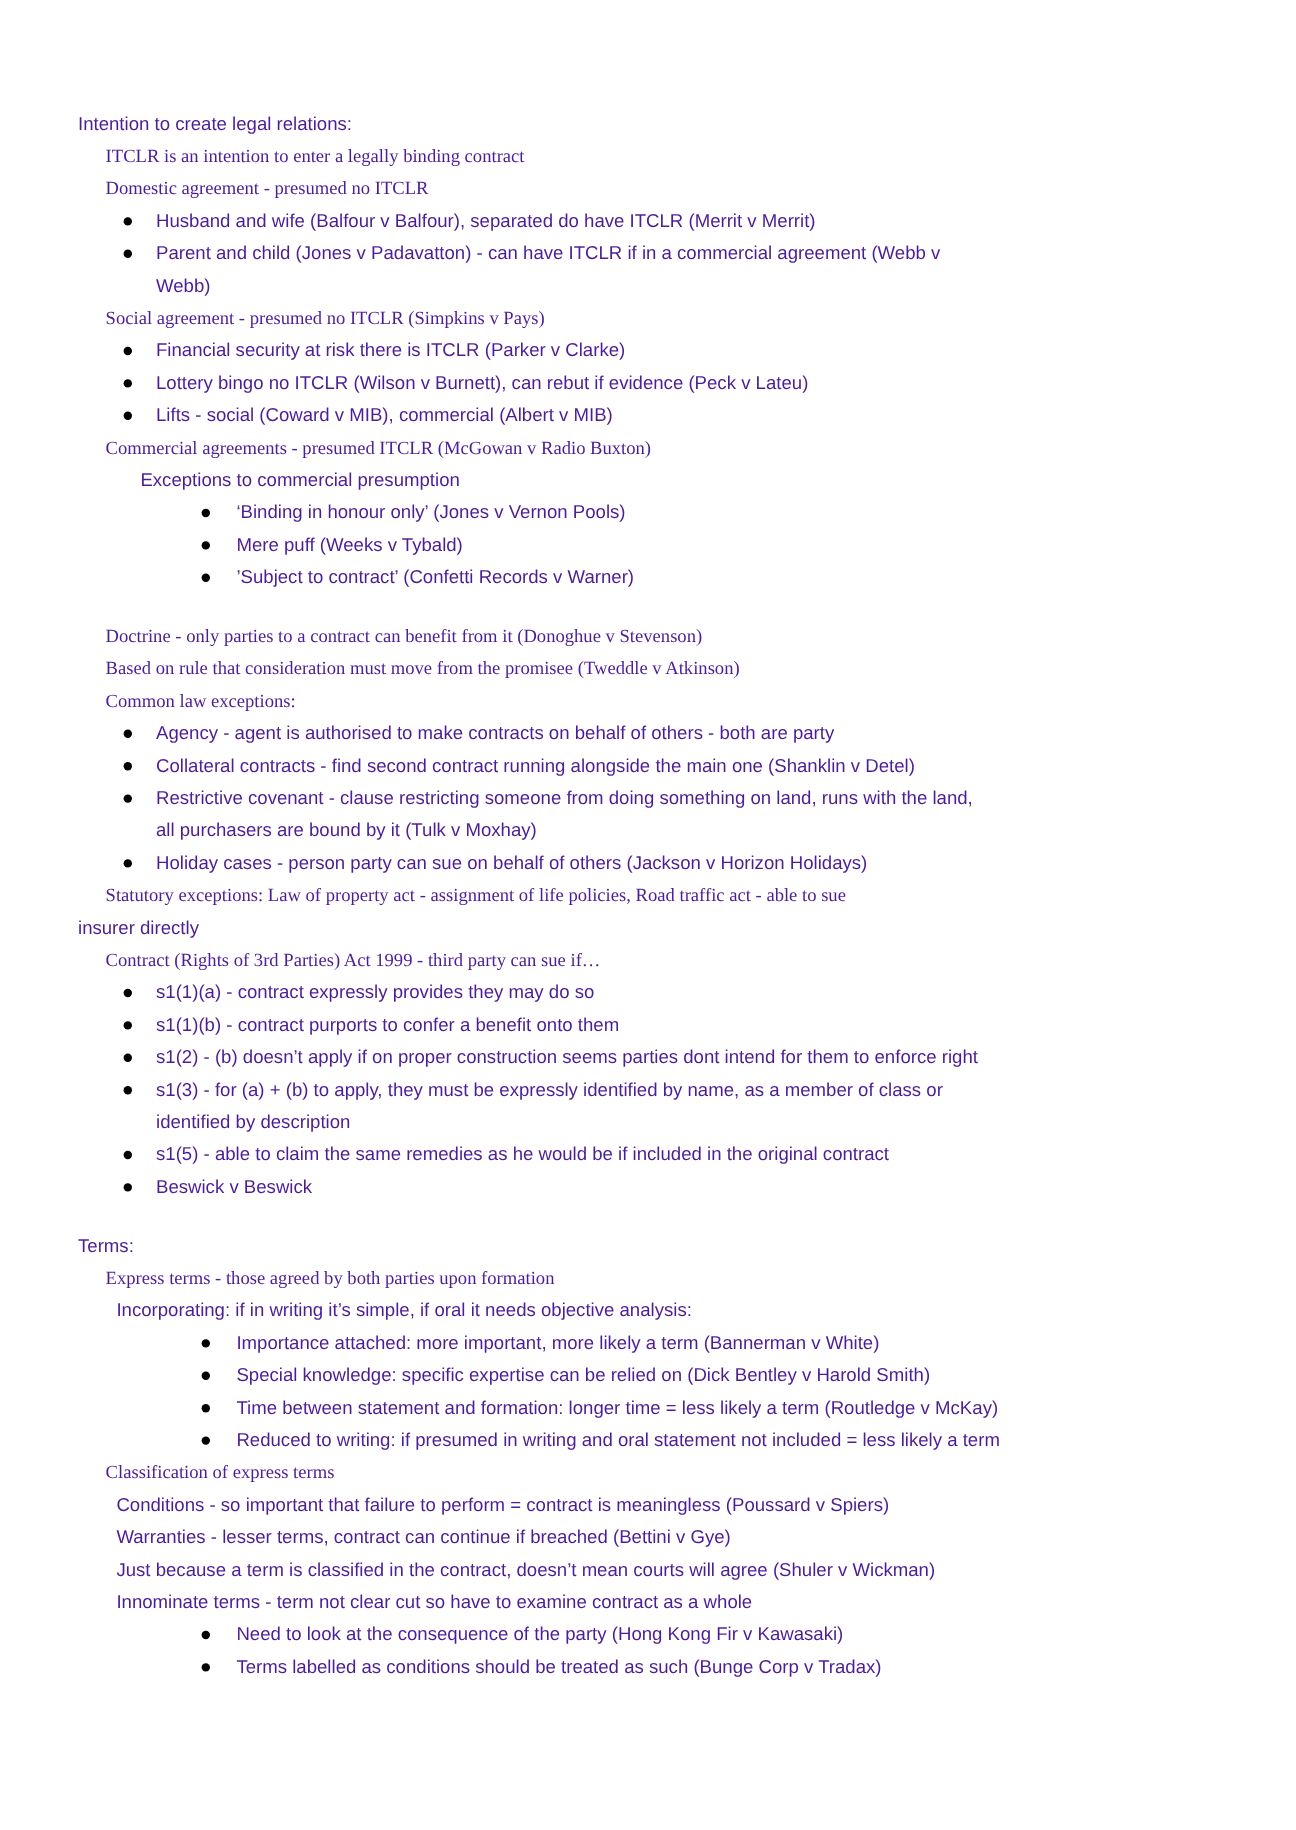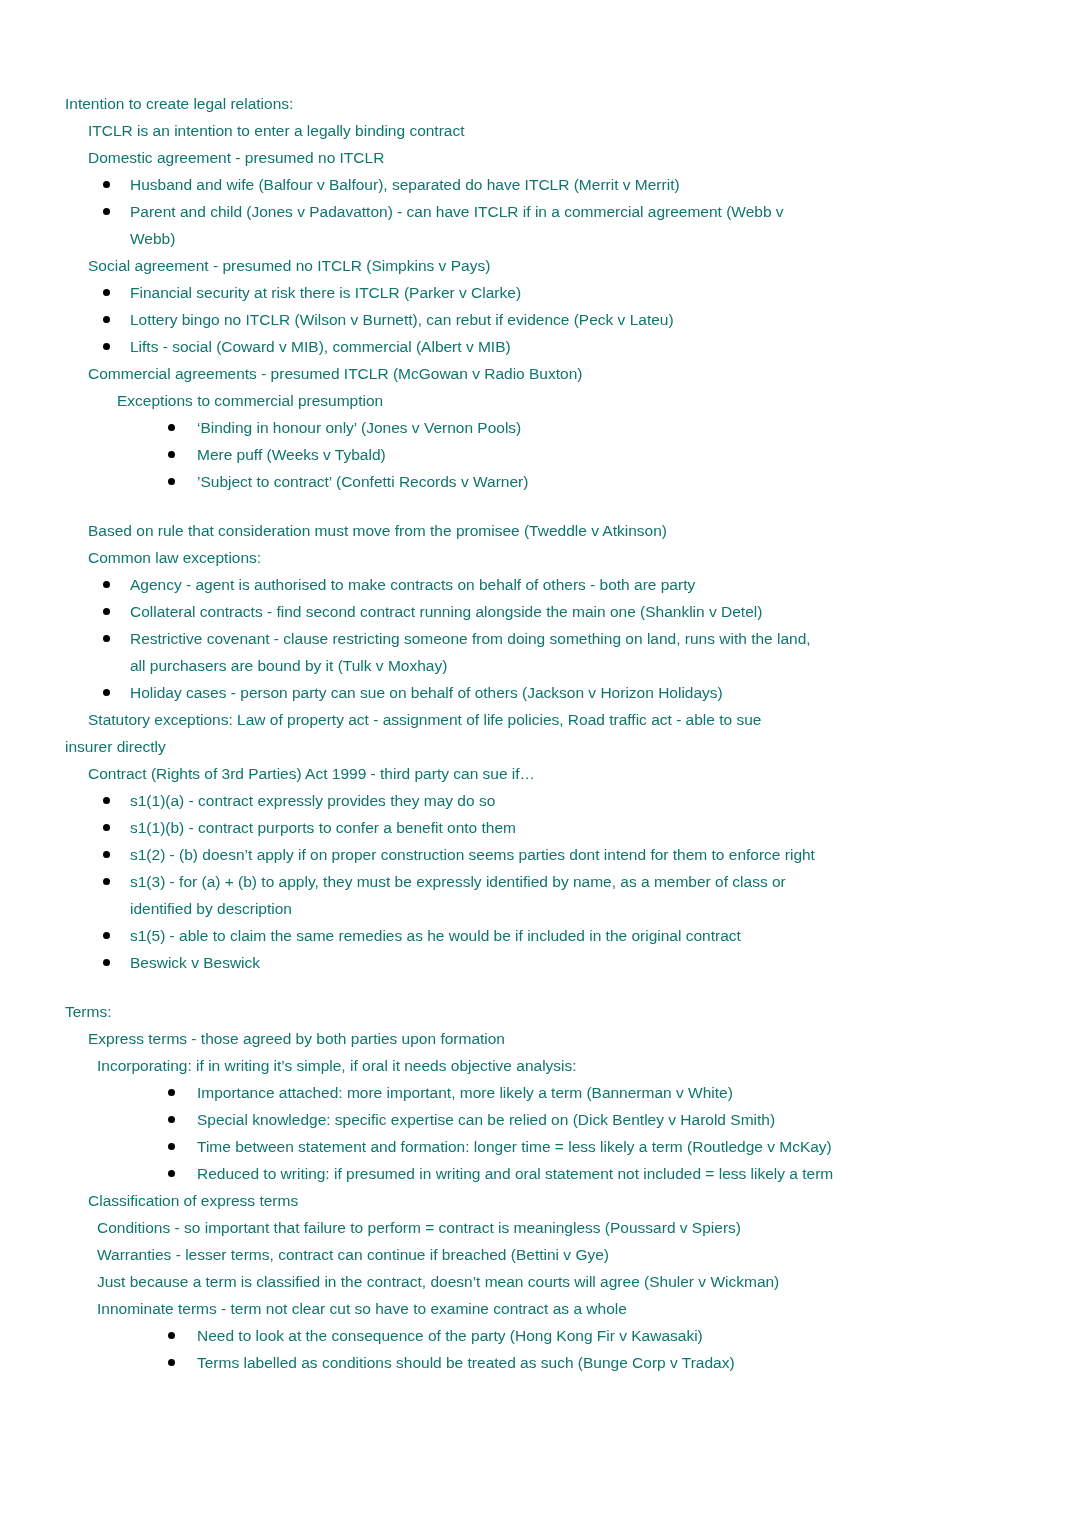--- a/index.html
+++ b/index.html
@@ -8,27 +8,27 @@
   .page {
     position: relative;
     width: 1080px;
     height: 1525px;
     background: #ffffff;
     padding: 90px 15px 0 65px;
     overflow: hidden;
     font-family: "Liberation Sans", sans-serif;
     font-size: 15.5px;
     line-height: 27px;
-    color: #0f766e;
+    color: #4c1d95;
   }
   .section + .section { margin-top: 22px; }
   p.line { display: flex; align-items: flex-start; }
   
   .l0  { margin-left: 0; }
-  .l1  { margin-left: 23px; }
+  .l1  { margin-left: 23px; font-family: Liberation Serif, serif; }
   .l15 { margin-left: 32px; }
   .l2  { margin-left: 52px; }
   .b1  { margin-left: 38px; }
   .b2  { margin-left: 103px; }
   .cont { }
   
   .bullet { flex: 0 0 27px; display: block; }
   .bullet.bw2 { flex: 0 0 29px; }
   .dot {
     display: block;
@@ -107,20 +107,23 @@
       </p>
       <p class="line b2">
         <span class="bullet bw2">
           <span class="dot"></span>
         </span>
         <span class="txt">’Subject to contract’ (Confetti Records v Warner)</span>
       </p>
     </div>
     <div class="section">
       <p class="line l1">
+        <span class="txt">Doctrine - only parties to a contract can benefit from it (Donoghue v Stevenson)</span>
+      </p>
+      <p class="line l1">
         <span class="txt">Based on rule that consideration must move from the promisee (Tweddle v Atkinson)</span>
       </p>
       <p class="line l1">
         <span class="txt">Common law exceptions:</span>
       </p>
       <p class="line b1">
         <span class="bullet">
           <span class="dot"></span>
         </span>
         <span class="txt">Agency - agent is authorised to make contracts on behalf of others - both are party</span>

